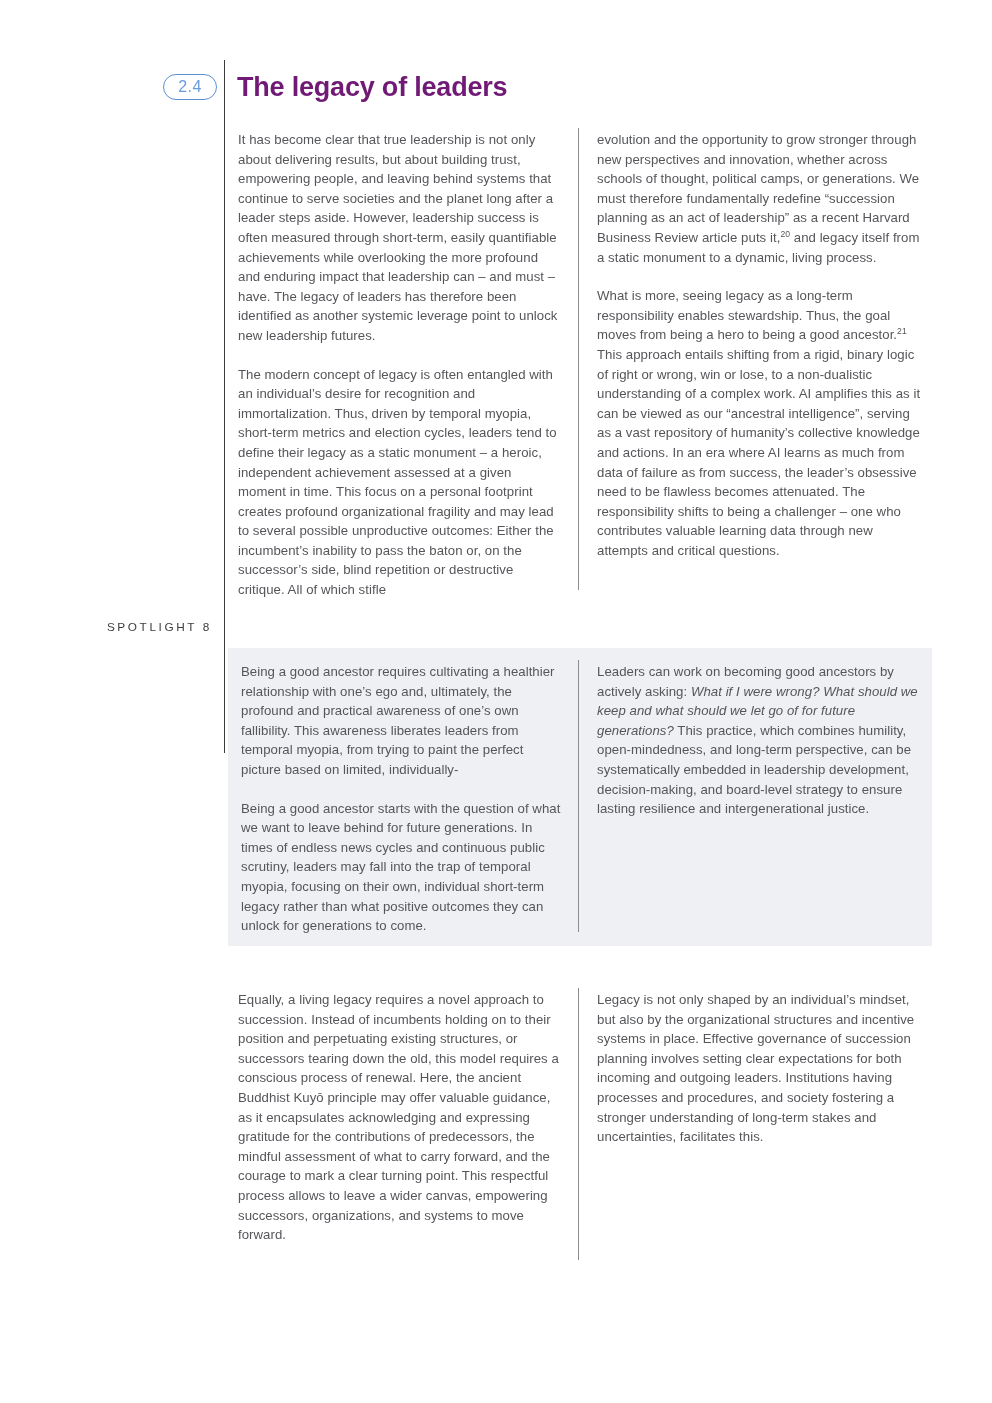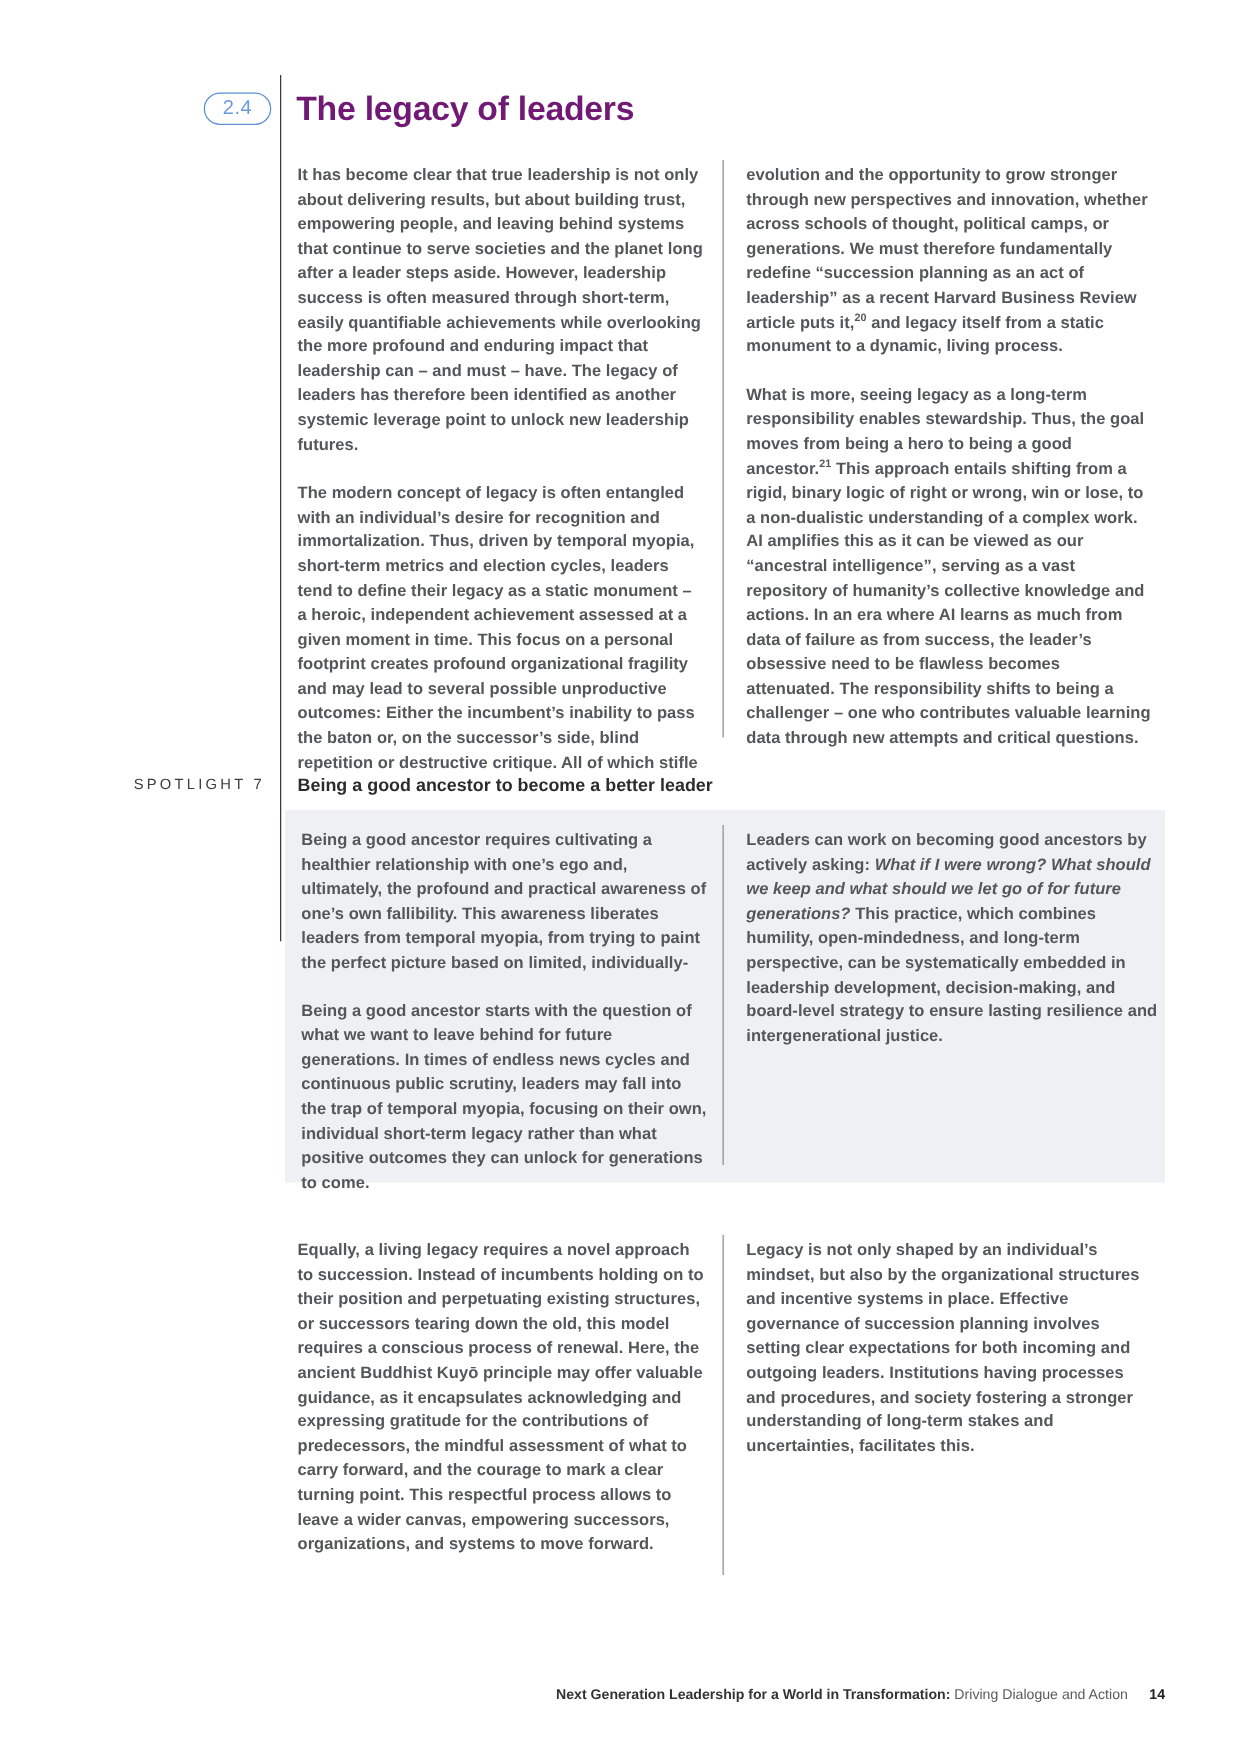--- a/index.html
+++ b/index.html
@@ -67,21 +67,20 @@
     white-space: nowrap;
   }
 
   
   .col {
     position: absolute;
     font-size: 13.2px;
     line-height: 19.6px;
     color: #55565a;
     letter-spacing: 0.05px;
-    font-weight: bold;
   }
   .col p {
     margin: 0 0 19px 0;
   }
   .col p:last-child {
     margin-bottom: 0;
   }
   sup {
     font-size: 8.6px;
     vertical-align: super;
@@ -172,22 +171,21 @@
   <div class="col" id="col-top-left">
     <p>It has become clear that true leadership is not only about delivering results, but about building trust, empowering people, and leaving behind systems that continue to serve societies and the planet long after a leader steps aside. However, leadership success is often measured through short-term, easily quantifiable achievements while overlooking the more profound and enduring impact that leadership can – and must – have. The legacy of leaders has therefore been identified as another systemic leverage point to unlock new leadership futures.</p>
     <p>The modern concept of legacy is often entangled with an individual’s desire for recognition and immortalization. Thus, driven by temporal myopia, short-term metrics and election cycles, leaders tend to define their legacy as a static monument – a heroic, independent achievement assessed at a given moment in time. This focus on a personal footprint creates profound organizational fragility and may lead to several possible unproductive outcomes: Either the incumbent’s inability to pass the baton or, on the successor’s side, blind repetition or destructive critique. All of which stifle</p>
   </div>
 
   <div class="col" id="col-top-right">
     <p><span>evolution and the opportunity to grow stronger through new perspectives and innovation, whether across schools of thought, political camps, or generations. We must therefore fundamentally redefine “succession planning as an act of leadership” as a recent Harvard Business Review article puts it,</span><sup>20</sup><span> and legacy itself from a static monument to a dynamic, living process.</span></p>
     <p><span>What is more, seeing legacy as a long-term responsibility enables stewardship. Thus, the goal moves from being a hero to being a good ancestor.</span><sup>21</sup><span> This approach entails shifting from a rigid, binary logic of right or wrong, win or lose, to a non-dualistic understanding of a complex work. AI amplifies this as it can be viewed as our “ancestral intelligence”, serving as a vast repository of humanity’s collective knowledge and actions. In an era where AI learns as much from data of failure as from success, the leader’s obsessive need to be flawless becomes attenuated. The responsibility shifts to being a challenger – one who contributes valuable learning data through new attempts and critical questions.</span></p>
   </div>
 
-  <div class="spotlight-label">SPOTLIGHT 7</div>
-  <div class="spotlight-heading">Being a good ancestor to become a better leader</div>
+  <div class="spotlight-label">SPOTLIGHT 8</div>
 
   <div class="spotlight-box"></div>
   <div class="colrule" id="rule-sp"></div>
 
   <div class="col" id="col-sp-left">
     <p>Being a good ancestor requires cultivating a healthier relationship with one’s ego and, ultimately, the profound and practical awareness of one’s own fallibility. This awareness liberates leaders from temporal myopia, from trying to paint the perfect picture based on limited, individually-</p>
     <p>Being a good ancestor starts with the question of what we want to leave behind for future generations. In times of endless news cycles and continuous public scrutiny, leaders may fall into the trap of temporal myopia, focusing on their own, individual short-term legacy rather than what positive outcomes they can unlock for generations to come.</p>
   </div>
 
   <div class="col" id="col-sp-right">
@@ -197,19 +195,14 @@
   <div class="colrule" id="rule-bot"></div>
 
   <div class="col" id="col-bot-left">
     <p>Equally, a living legacy requires a novel approach to succession. Instead of incumbents holding on to their position and perpetuating existing structures, or successors tearing down the old, this model requires a conscious process of renewal. Here, the ancient Buddhist Kuyō principle may offer valuable guidance, as it encapsulates acknowledging and expressing gratitude for the contributions of predecessors, the mindful assessment of what to carry forward, and the courage to mark a clear turning point. This respectful process allows to leave a wider canvas, empowering successors, organizations, and systems to move forward.</p>
   </div>
 
   <div class="col" id="col-bot-right">
     <p>Legacy is not only shaped by an individual’s mindset, but also by the organizational structures and incentive systems in place. Effective governance of succession planning involves setting clear expectations for both incoming and outgoing leaders. Institutions having processes and procedures, and society fostering a stronger understanding of long-term stakes and uncertainties, facilitates this.</p>
   </div>
 
-  <div class="footer">
-    <span class="f-bold">Next Generation Leadership for a World in Transformation:</span>
-    <span class="f-sub">Driving Dialogue and Action</span>
-    <span class="f-page">14</span>
-  </div>
 
 </div>
 
 </body></html>

